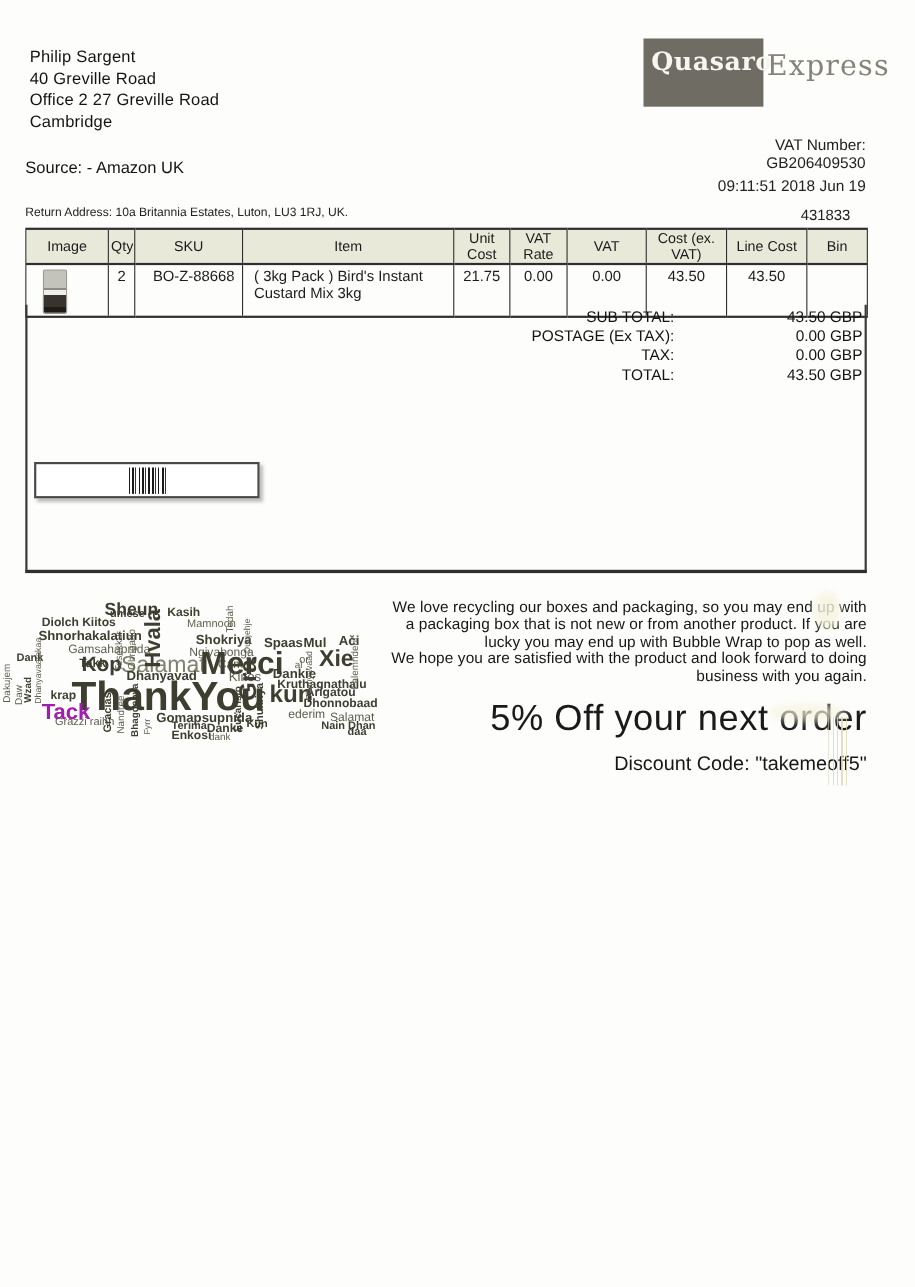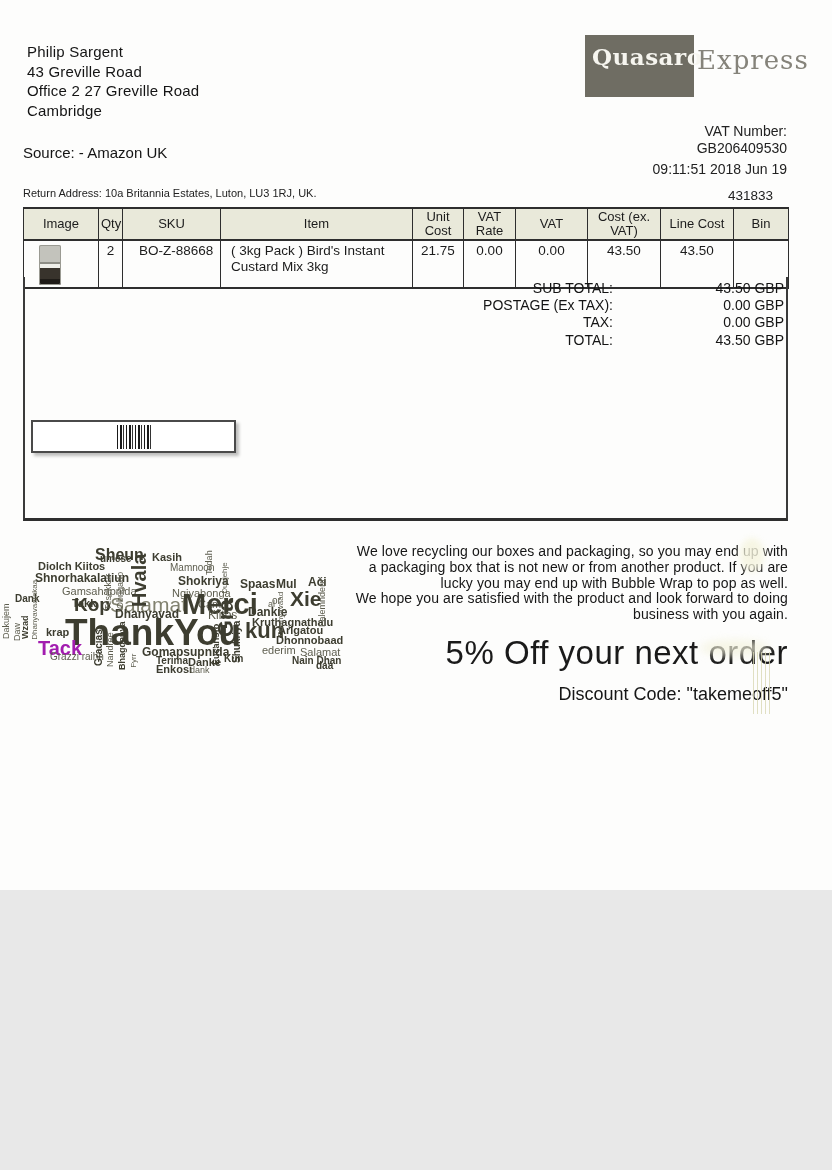--- a/index.html
+++ b/index.html
@@ -1,18 +1,18 @@
 <!DOCTYPE html>
 <html><head>
 <meta charset="utf-8">
 <style>
   * { margin:0; padding:0; box-sizing:border-box; }
   html,body { background:#e8e8e8; }
   body { font-family:"Liberation Sans", sans-serif; color:#1c1c1c; }
-  .page { position:relative; width:832px; height:890px; background:#fdfdfc; margin:0 auto; overflow:hidden; }
+  .page { position:relative; width:832px; height:1170px; background:#fdfdfc; margin:0 auto; overflow:hidden; }
   .abs { position:absolute; }
 
   
   .recipient { left:27px; top:42px; font-size:15px; line-height:19.5px; color:#141414; letter-spacing:.2px; }
 
   
   .logo { left:585px; top:35px; white-space:nowrap;text-align:right; }
   .logo-box { display:inline-block; width:109px; height:62px; padding:8px 0 0 7px; font-family:"DejaVu Serif", serif; font-weight:bold; font-size:23px; letter-spacing:.5px; vertical-align:top; }
   .logo-express { display:inline-block; font-family:"DejaVu Serif", serif; font-size:26px; letter-spacing:1px; margin-left:3px; padding-top:10px; vertical-align:top; }
 
@@ -67,21 +67,21 @@
   .artifact-smudge { left:740px; top:538px; width:24px; height:34px; background:#f5f4de; filter:blur(3px); opacity:.8; border-radius:50%; }
   .artifact-smudge2 { left:700px; top:640px; width:70px; height:16px; background:#f3f2dc; filter:blur(4px); opacity:.7; border-radius:50%; }
 </style>
 </head>
 <body>
 
 <div class="page">
 
   <div class="abs recipient">
     <div>Philip Sargent</div>
-    <div>43 Greville Road</div>
+    <div>40 Greville Road</div>
     <div>Office 2 27 Greville Road</div>
     <div>Cambridge</div>
   </div>
 
   <div class="abs logo">
     <span class="logo-box" style="background: rgb(111, 109, 99); color: rgb(246, 245, 239);">Quasaro</span><span class="logo-express" style="color: rgb(133, 131, 122);">Express</span>
   </div>
 
   <div class="abs vat-block">
     <div>VAT Number:</div>

